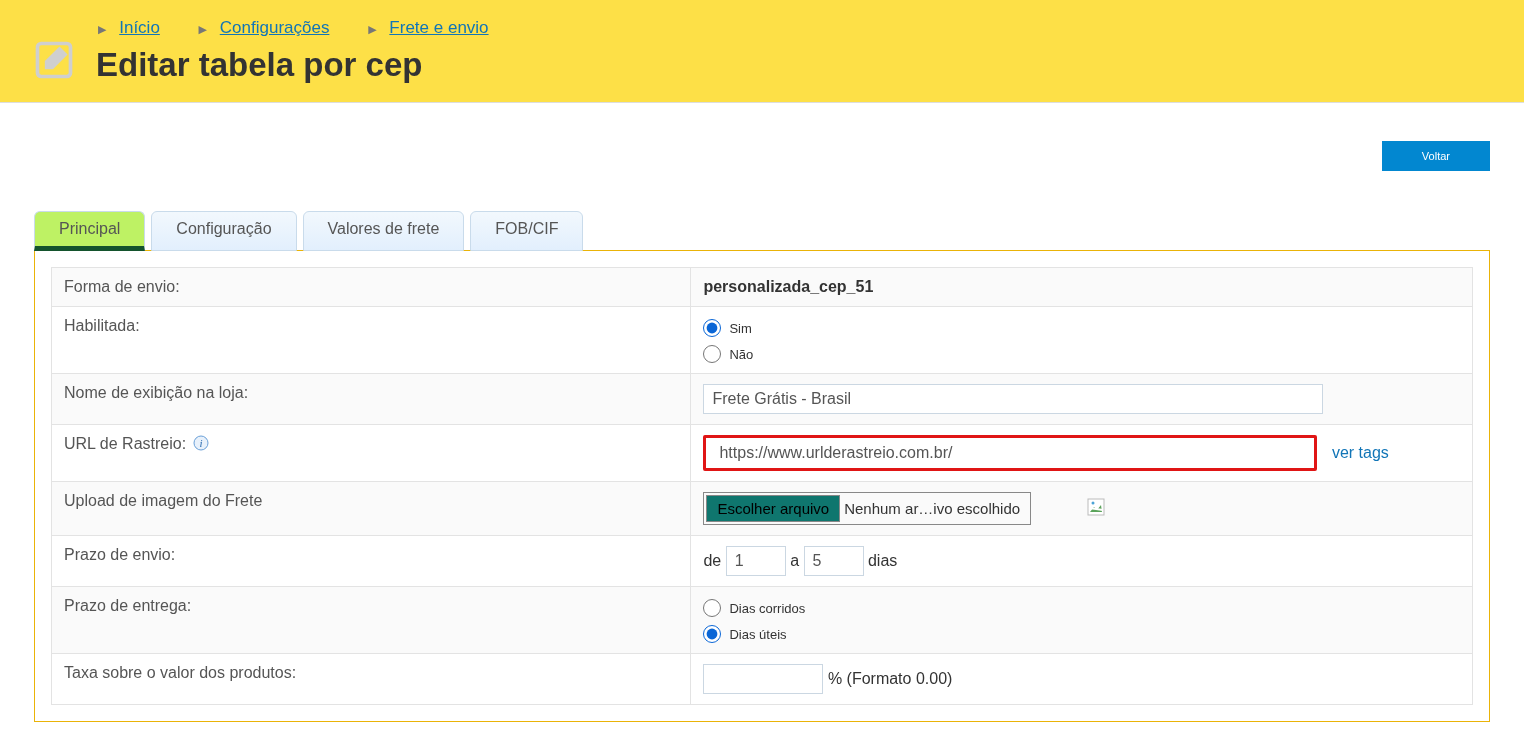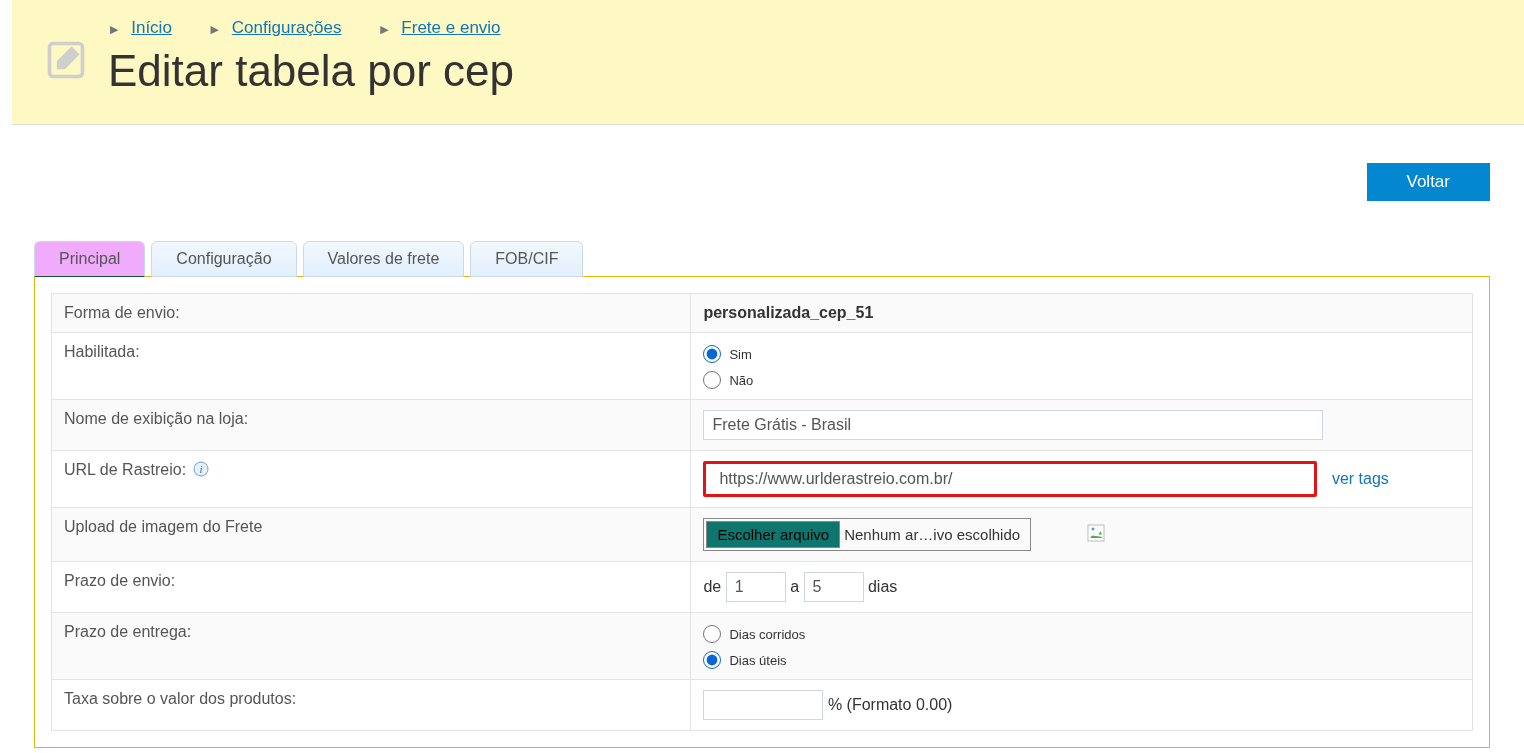--- a/index.html
+++ b/index.html
@@ -1,47 +1,46 @@
 <!DOCTYPE html>
 <html><head>
   <meta charset="utf-8">
   <style>
     * { box-sizing: border-box; margin: 0; padding: 0; }
     body { font-family: "Helvetica Neue", Helvetica, Arial, sans-serif; color: #444; background: #fff; }
 
     .header-bar {
-      background: #fef9c3;
+      background: #fde047;
       border-bottom: 1px solid #ddd;
-      padding: 18px 30px 28px 30px;
+      padding: 18px 30px 16px 30px;
       display: flex;
       align-items: flex-start;
       gap: 18px;
-      margin-left: 12px;
     }
     .page-icon { color: #ccc; margin-top: 20px; }
     .header-text { flex: 1; }
     .breadcrumb { font-size: 17px; margin-bottom: 8px; }
     .breadcrumb .sep { color: #777; margin: 0 8px 0 2px; font-size: 11px; }
     .breadcrumb a { color: #1175b7; text-decoration: underline; }
-    .page-title { font-size: 44px; font-weight: 400; color: #333; }
+    .page-title { font-size: 33px; font-weight: 700; color: #333; }
 
     .content { padding: 38px 34px 0 34px; }
     .btn-row { display: flex; justify-content: flex-end; margin-bottom: 40px; }
     .btn-primary {
       background: #0287d0; color: #fff; border: none; padding: 9px 40px;
-      font-size: 17px; cursor: pointer;
+      font-size: 11px; cursor: pointer;
     }
 
     .tabs { display: flex; gap: 6px; margin-bottom: -1px; }
     .tab {
       border: 1px solid #c9dbeb; background: linear-gradient(#f2f8fd, #e2effd);
       padding: 8px 24px; border-radius: 6px 6px 0 0; font-size: 16px; color: #555;
       cursor: pointer;
     }
-    .tab.active { background: #f0abfc; border-bottom: 1px solid #14532d; }
+    .tab.active { background: #bef264; border-bottom: 5px solid #14532d; }
 
     .panel { border: 1px solid #eab308; padding: 16px; }
     table.form { width: 100%; border-collapse: collapse; }
     table.form td {
       border: 1px solid #e3e3e3; padding: 10px 12px; font-size: 16px;
       vertical-align: top;
     }
     table.form tr:nth-child(odd) td { background: #fafafa; }
     table.form td.label { width: 45%; color: #555; }
     table.form td.value { color: #333; }

